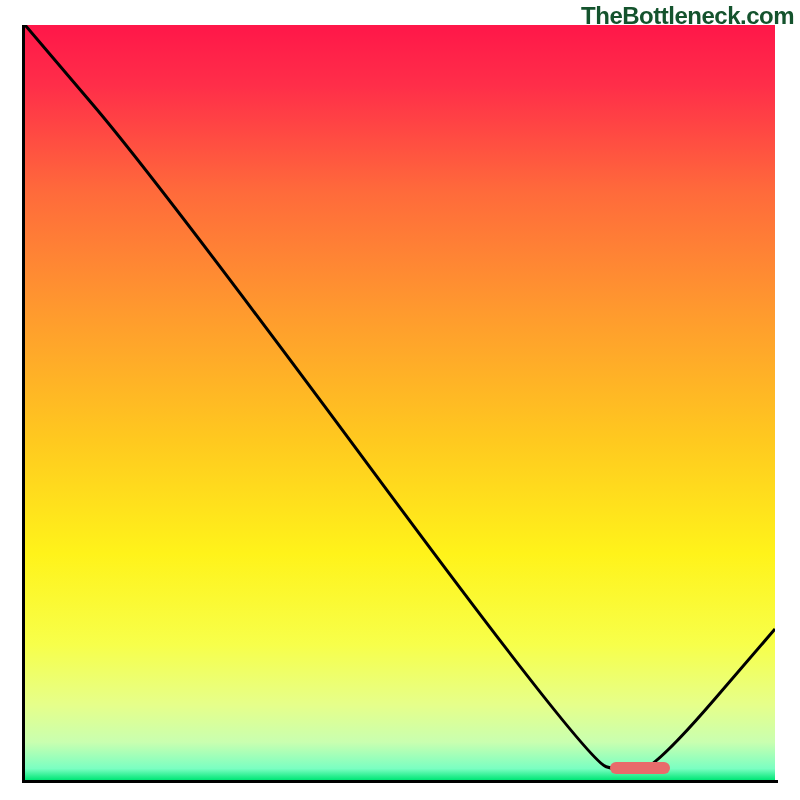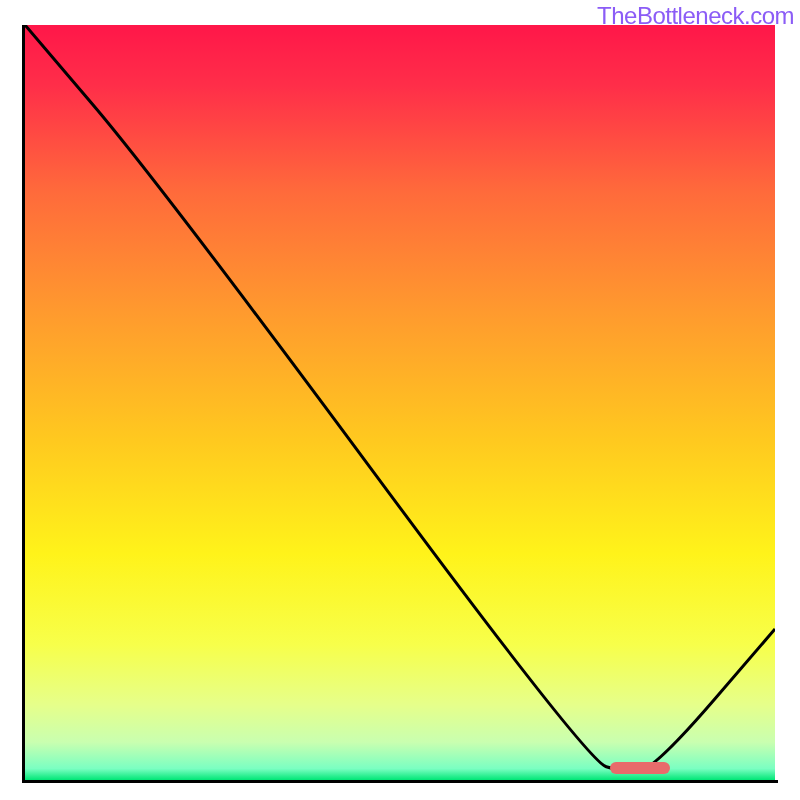--- a/index.html
+++ b/index.html
@@ -14,22 +14,22 @@
     position: relative;
     width: 800px;
     height: 800px;
     background: #ffffff;
   }
   .watermark {
     position: absolute;
     top: 2px;
     right: 6px;
     font-size: 24px;
-    font-weight: 400;
-    color: #8b5cf6;
+    font-weight: 700;
+    color: #14532d;
     letter-spacing: -0.5px;
   }
   .plot {
     position: absolute;
     left: 25px;
     top: 25px;
     width: 750px;
     height: 755px;
     overflow: hidden;
   }

